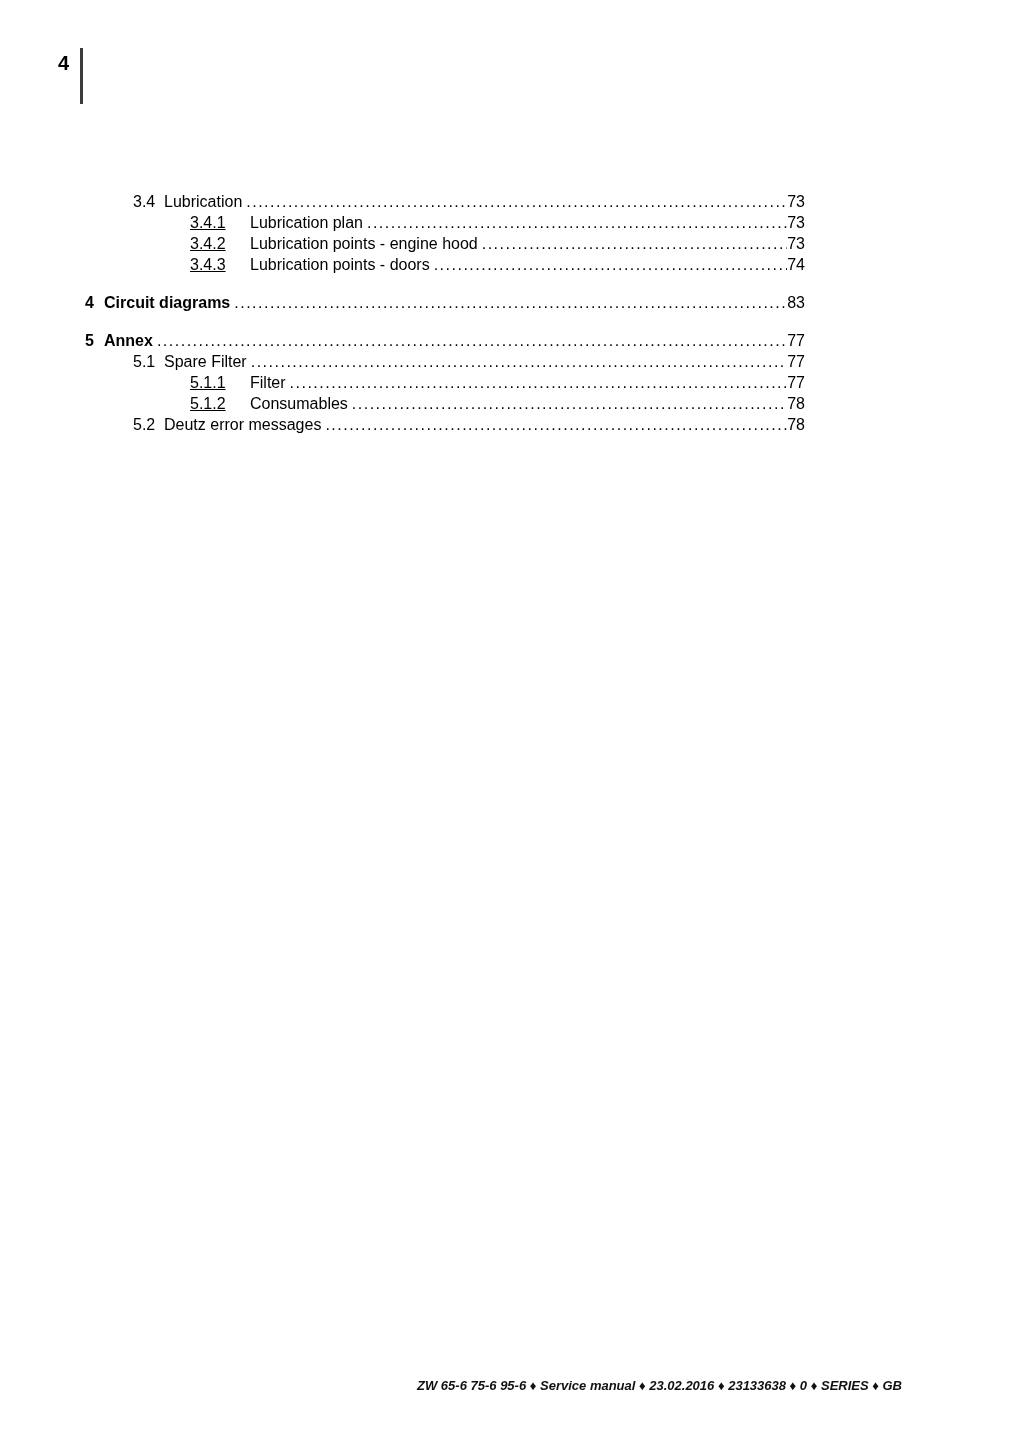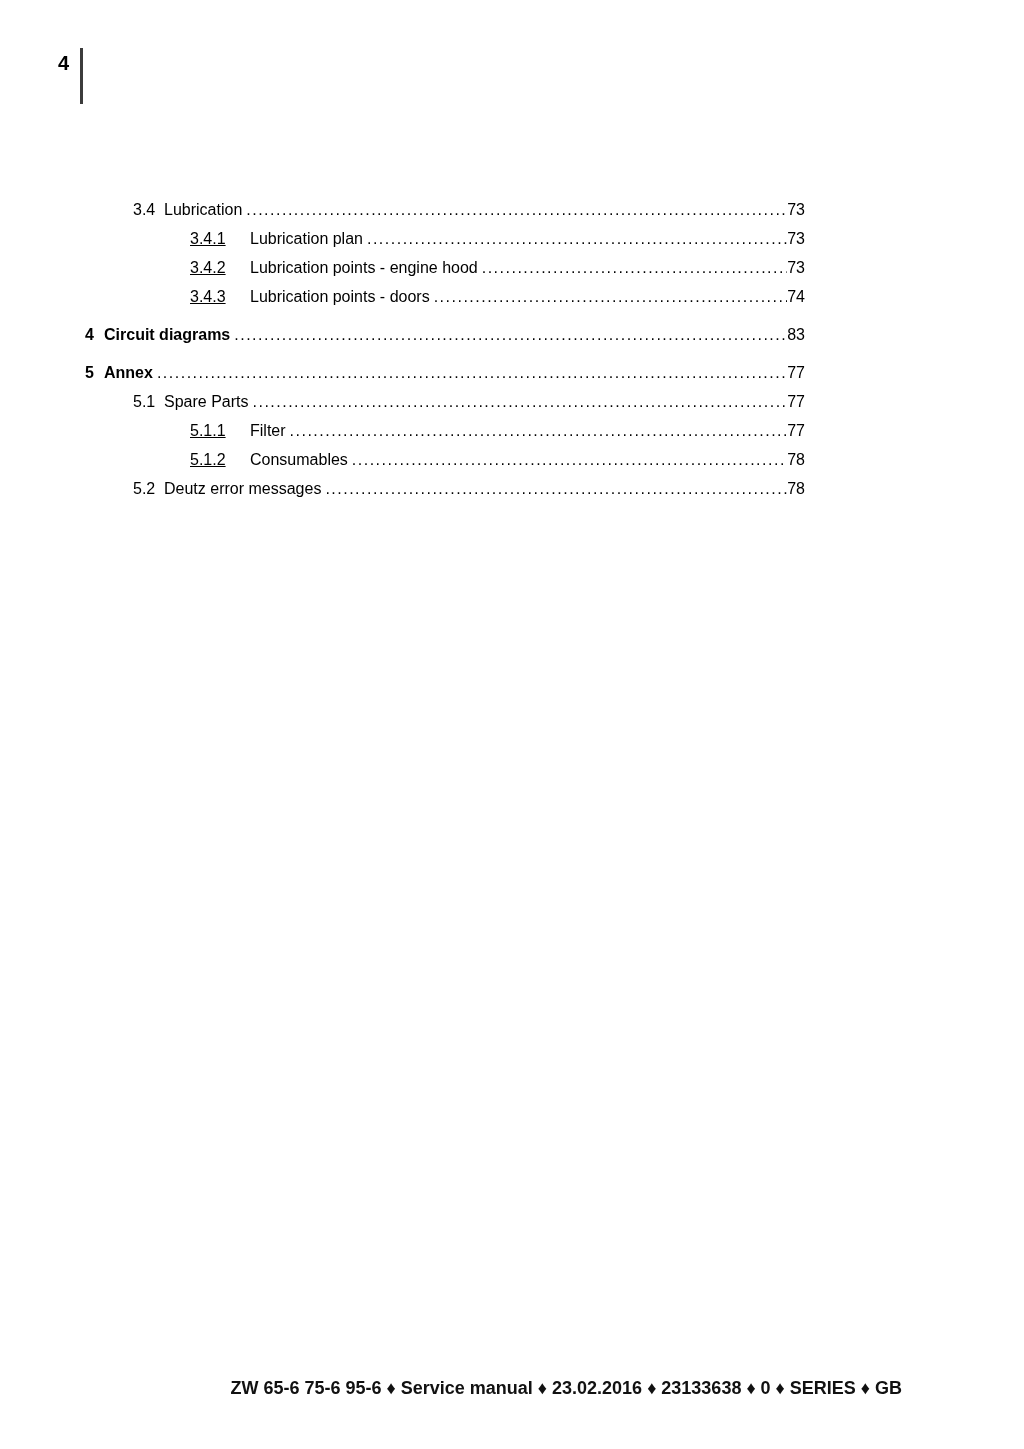--- a/index.html
+++ b/index.html
@@ -37,21 +37,21 @@
 
   
   .toc {
     position: absolute;
     left: 85px;
     top: 191px;
     width: 720px;
     font-size: 16px;
     line-height: 21px;
   }
-  .toc-row { display: flex; align-items: baseline; margin-top: 8px; }
+  .toc-row { display: flex; align-items: baseline; }
   .toc-row.level-1 { margin-top: 17px; }
   .toc-row.level-2 { padding-left: 48px; }
   .toc-row.level-3 { padding-left: 105px; }
   .toc-num  { flex: none; white-space: nowrap; }
   .level-1 .toc-num { width: 19px; font-weight: bold; }
   .level-2 .toc-num { width: 31px; }
   .level-3 .toc-num { width: 60px; text-decoration: underline; }
   .toc-label { flex: none; white-space: nowrap; }
   .level-1 .toc-label { font-weight: bold; }
   .toc-dots {
@@ -67,23 +67,24 @@
   }
   .toc-page { flex: none; white-space: nowrap; text-align: left; font-weight: normal; }
 
   
   .footer {
     position: absolute;
     top: 1378px;
     left: 0;
     right: 122px;
     text-align: right;
-    font-size: 18px;
+    font-size: 13px;
     font-weight: bold;
     color: #111111;
+    font-style: italic;
   }
 </style>
 </head>
 <body>
 
 <div class="page">
 
   <div class="page-header">
     <span class="page-num">4</span>
     <span class="page-num-rule"></span>
@@ -127,21 +128,21 @@
 
   <div class="toc-row level-1">
     <span class="toc-num">5</span>
     <span class="toc-label">Annex</span>
     <span class="toc-dots"></span>
     <span class="toc-page">77</span>
   </div>
 
   <div class="toc-row level-2">
     <span class="toc-num">5.1</span>
-    <span class="toc-label">Spare Parts</span>
+    <span class="toc-label">Spare Filter</span>
     <span class="toc-dots"></span>
     <span class="toc-page">77</span>
   </div>
 
   <div class="toc-row level-3">
     <span class="toc-num">5.1.1</span>
     <span class="toc-label">Filter</span>
     <span class="toc-dots"></span>
     <span class="toc-page">77</span>
   </div>

